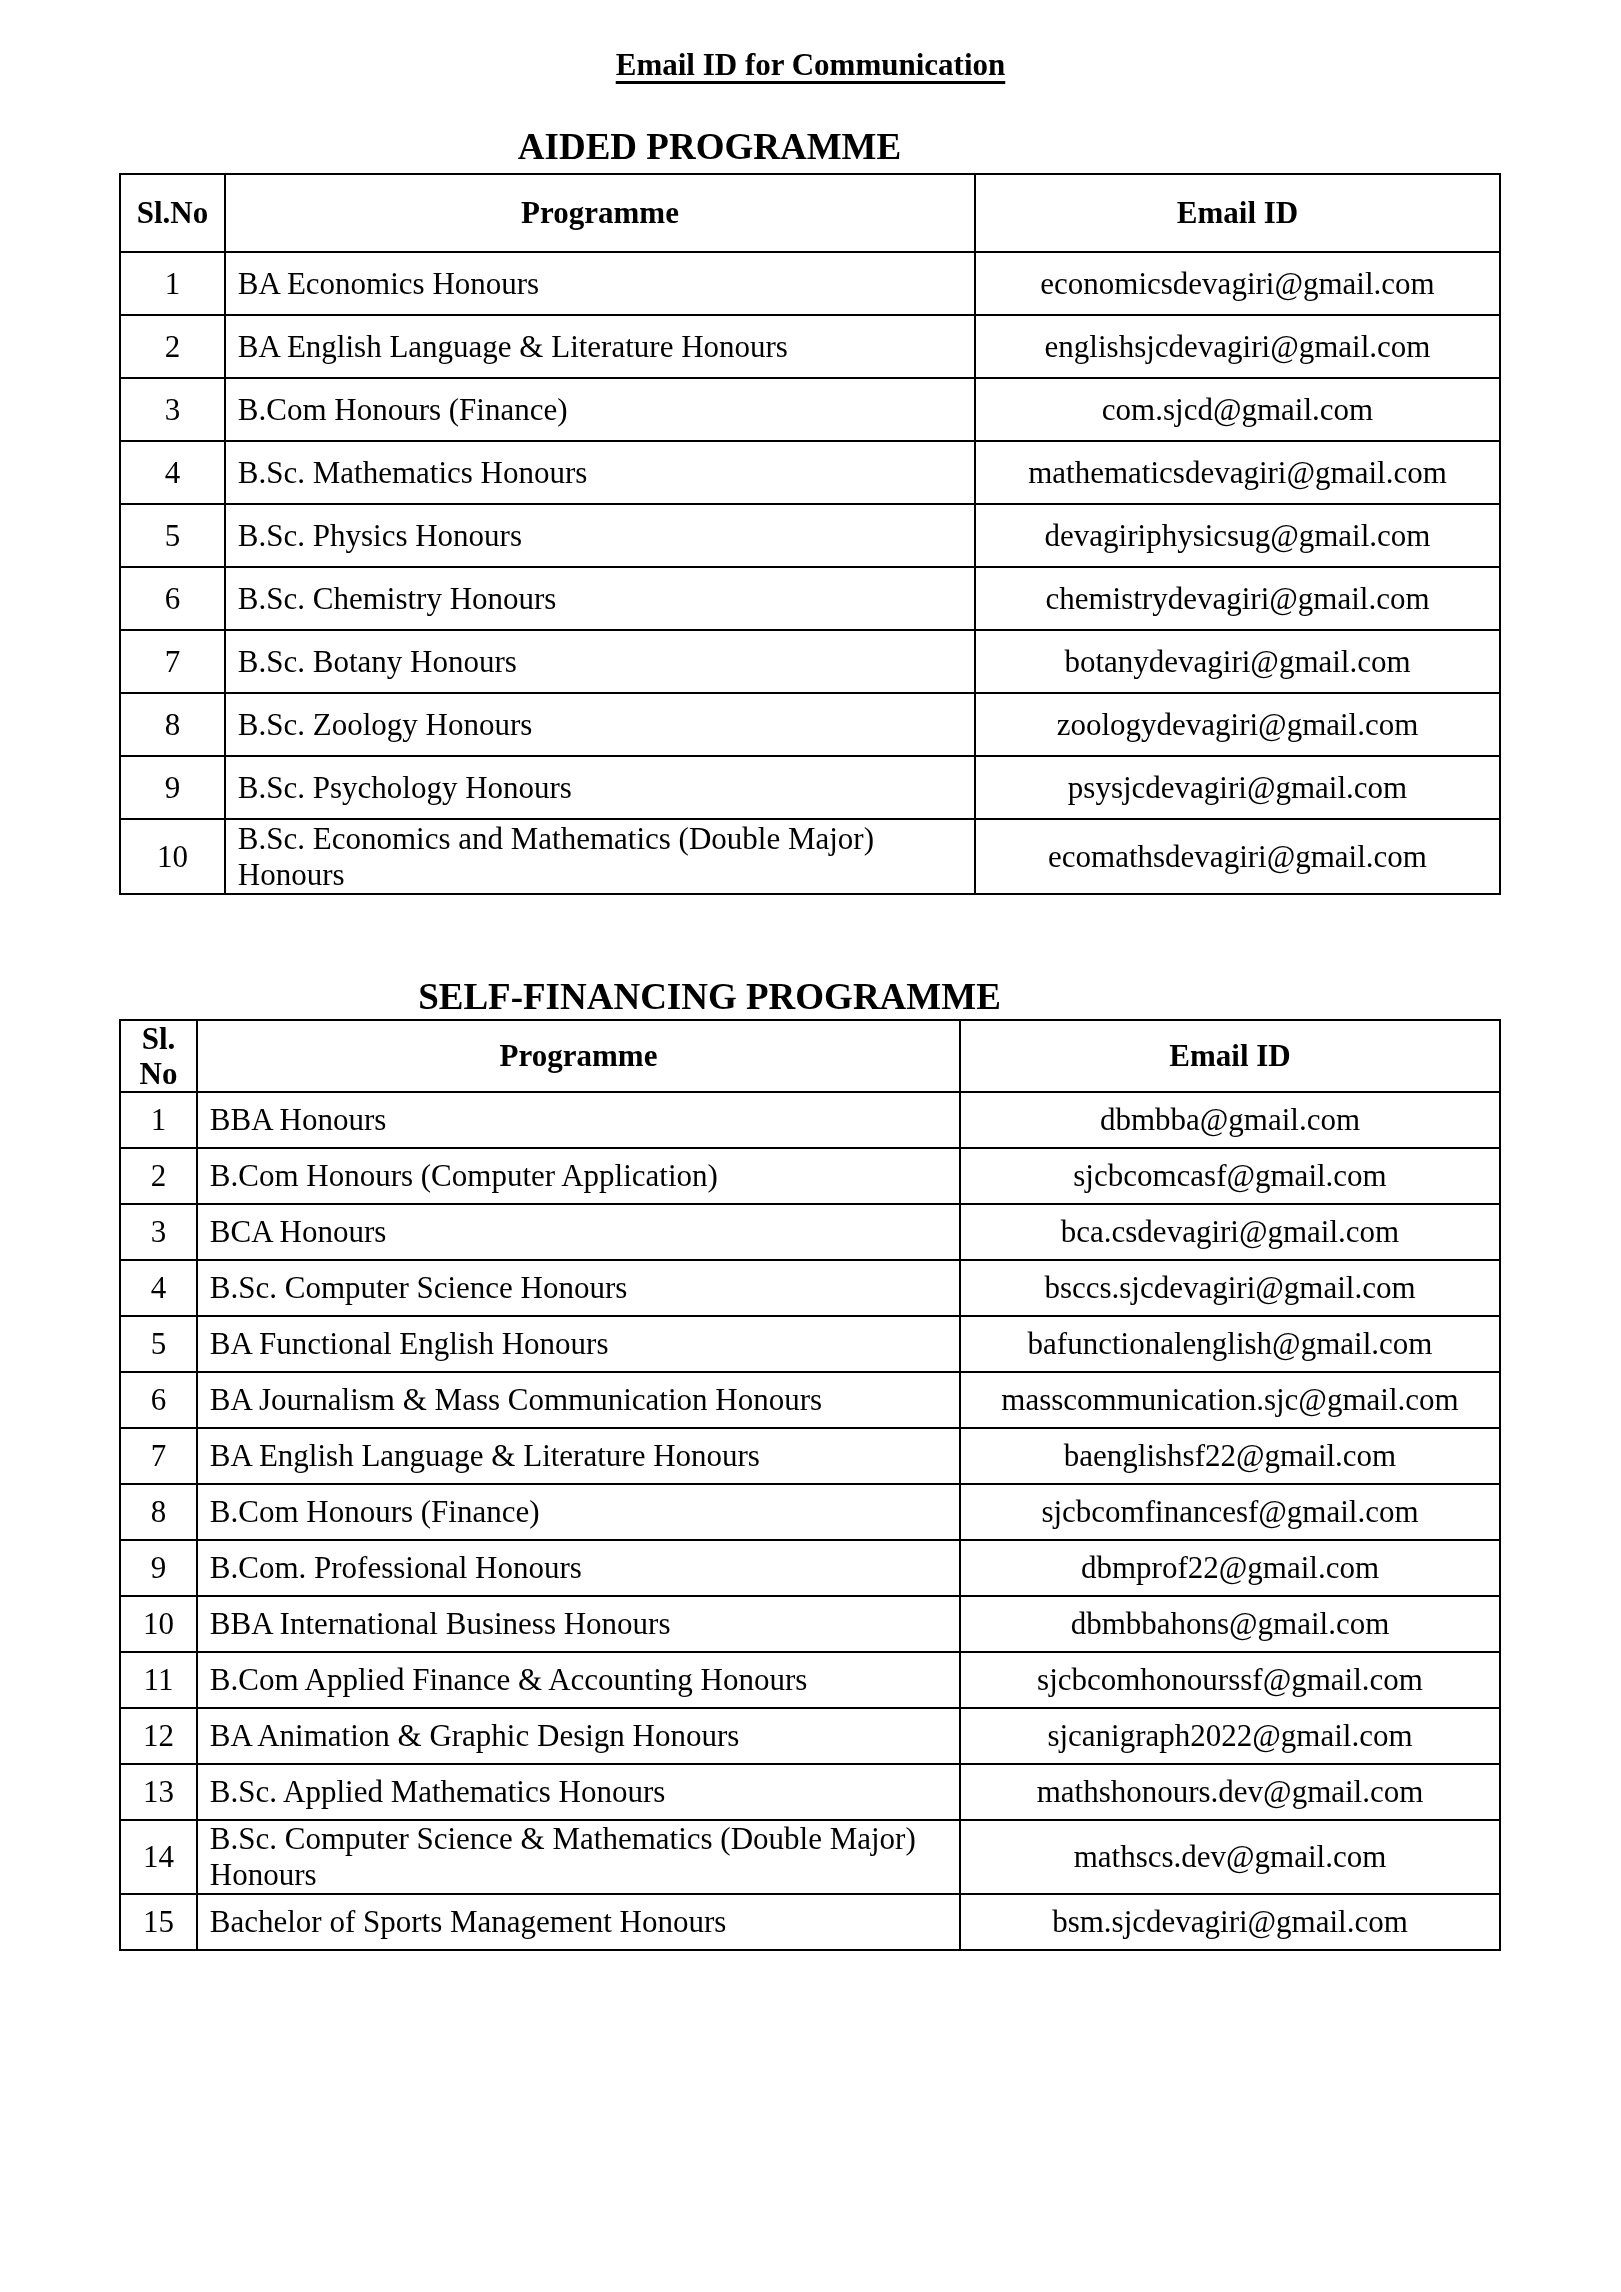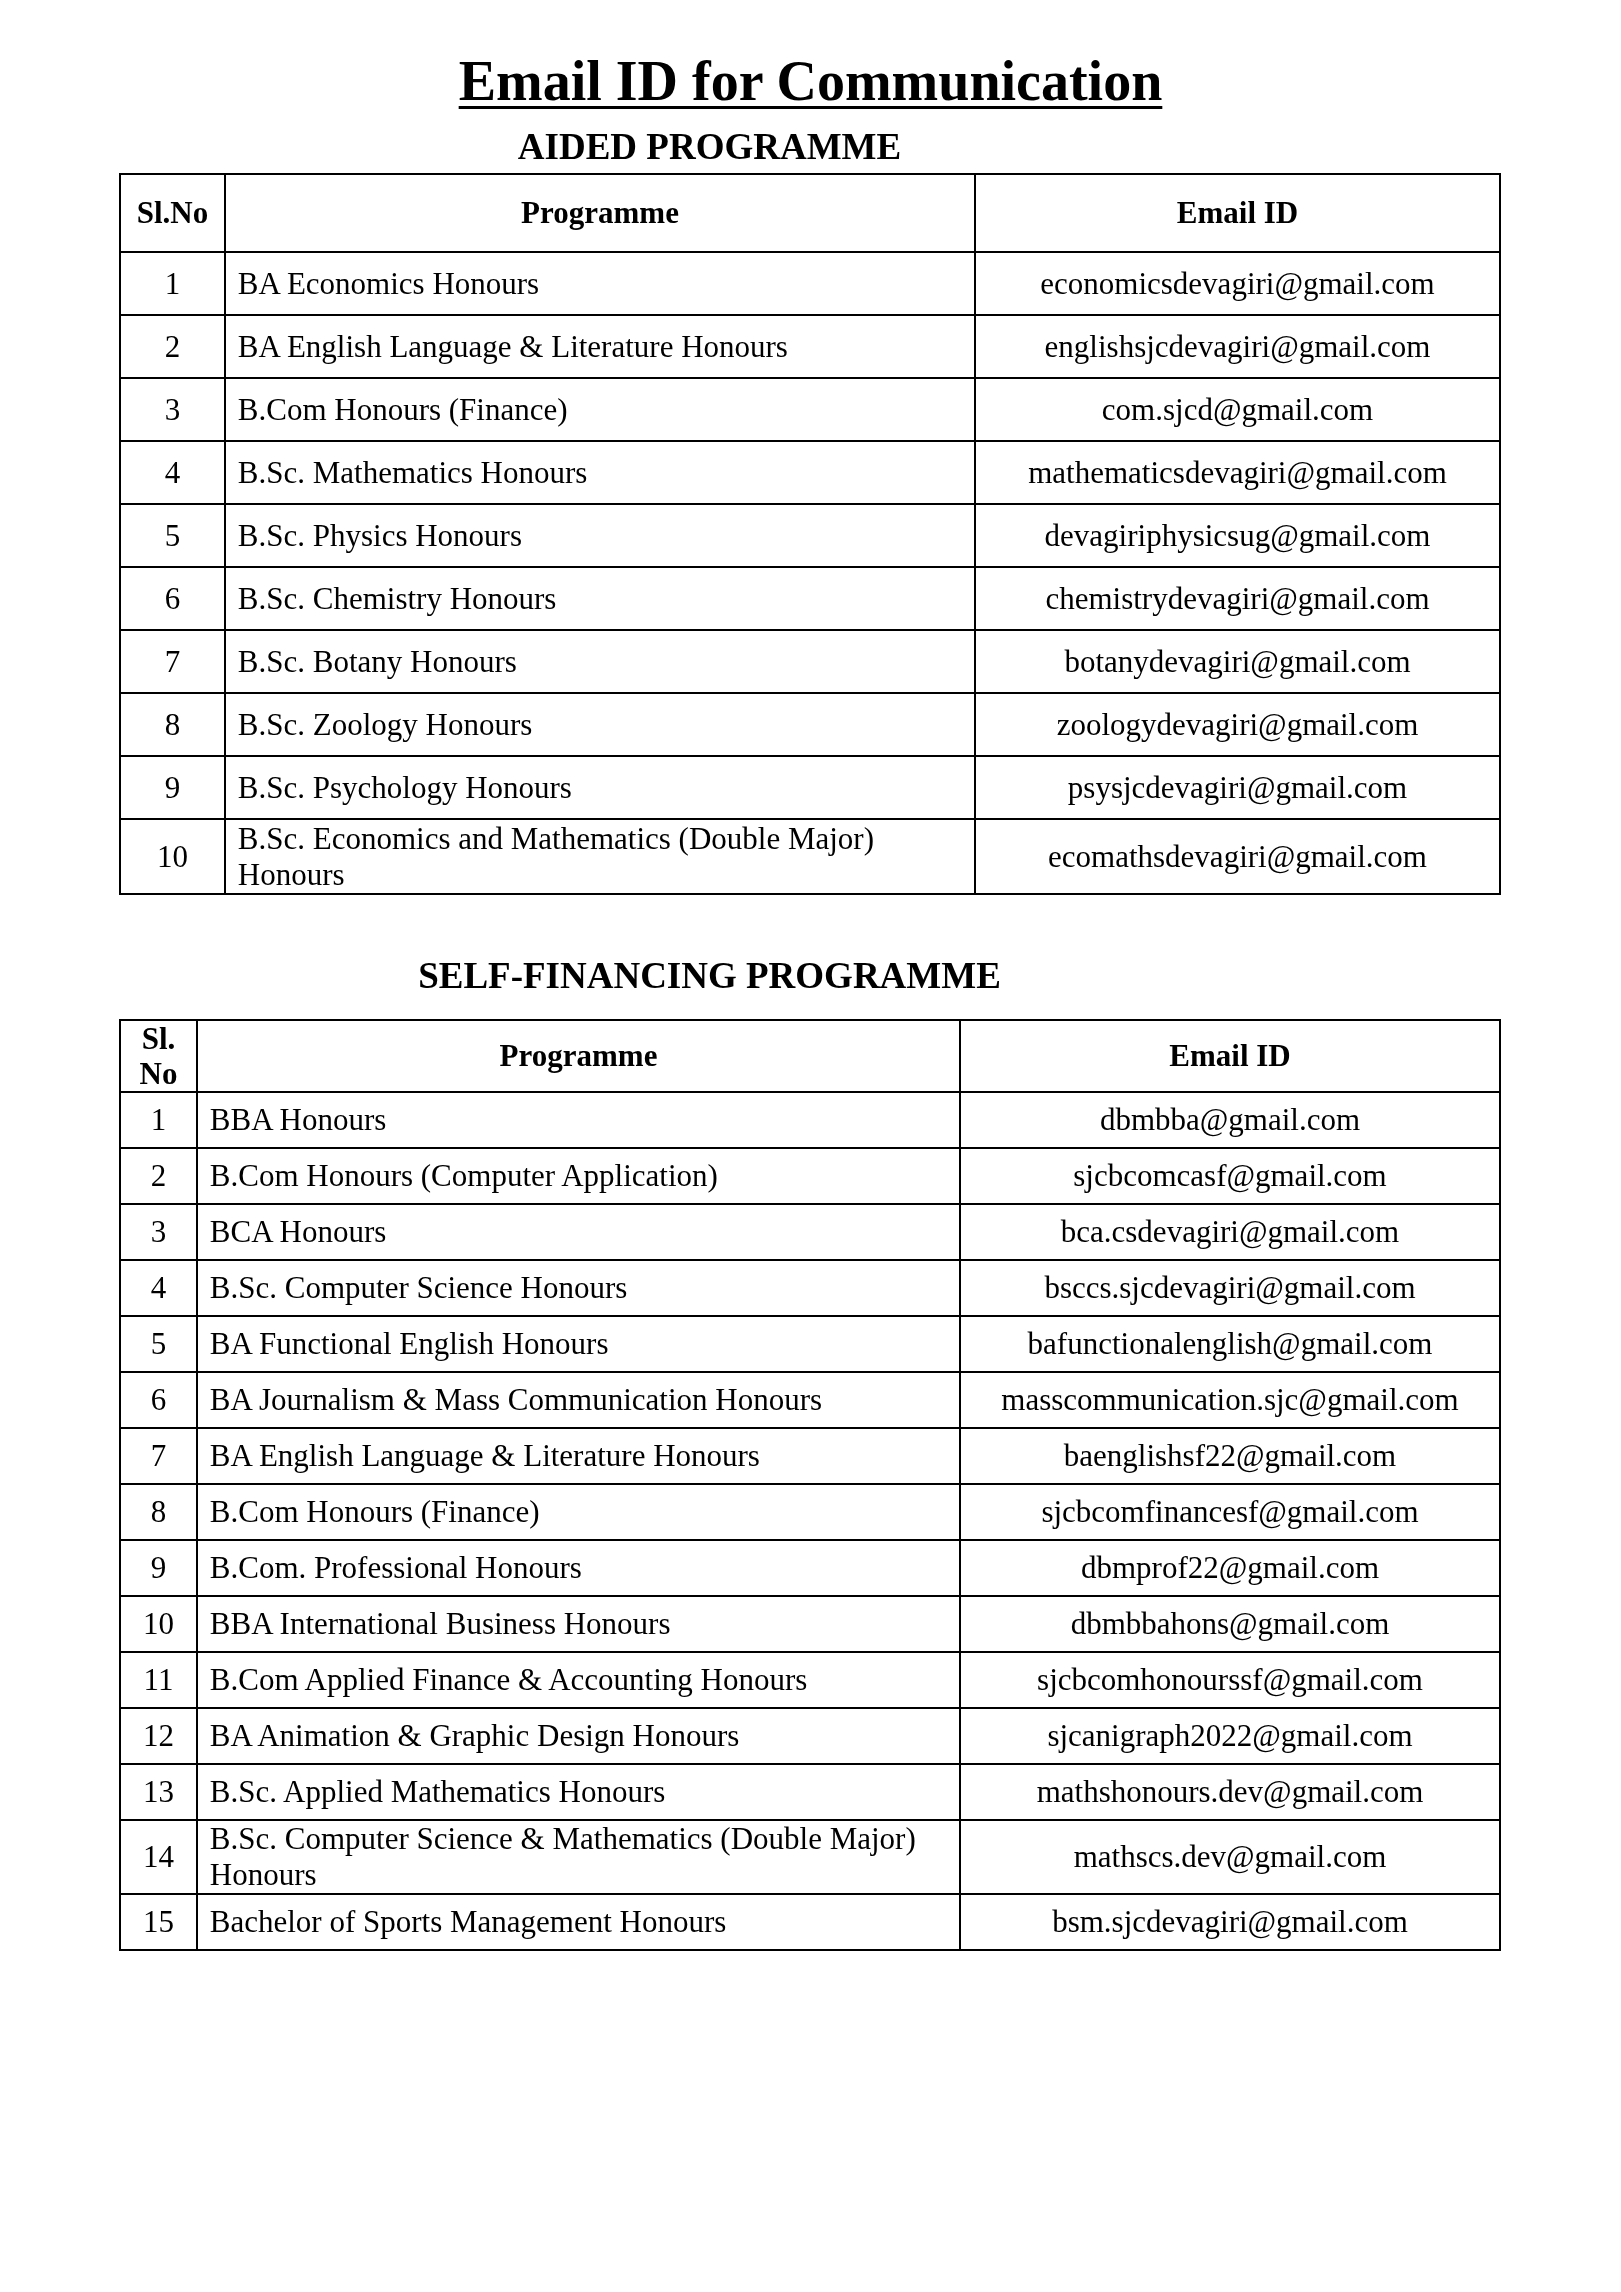--- a/index.html
+++ b/index.html
@@ -1,17 +1,17 @@
 <!DOCTYPE html>
 <html><head>
 <meta charset="utf-8">
 <style>
   html, body { margin:0; padding:0; background:#ffffff; }
   body { width:1621px; height:2293px; position:relative; font-family:"Liberation Serif", serif; color:#000; }
-  .title { position:absolute; left:0; width:1621px; top:39px; text-align:center; font-weight:bold; font-size:56px; line-height:51px;margin-top:17px; }
+  .title { position:absolute; left:0; width:1621px; top:39px; text-align:center; font-weight:bold; font-size:31px; line-height:51px; }
   .title span { text-decoration:underline; text-decoration-thickness:2.9px; text-underline-offset:5.9px; }
   .section { position:absolute; left:0; width:1419px; text-align:center; font-weight:bold; font-size:37px; line-height:43px; }
   table { position:absolute; left:119px; width:1380px; border-collapse:collapse; table-layout:fixed; }
   td, th { border:2.9px solid #000; font-size:31px; line-height:36px; padding:0 11.8px; vertical-align:middle; }
   th { font-weight:bold; text-align:center; font-size:31px;margin-top:16px; }
   td.num { text-align:center; padding:0 3.9px; }
   td.email { text-align:center; }
   td.prog { text-align:left; }
   #t1 { top:173px; }
   #t1 thead tr { height:78px; }
@@ -90,21 +90,21 @@
         <td class="email">psysjcdevagiri@gmail.com</td>
       </tr>
       <tr class="tall">
         <td class="num">10</td>
         <td class="prog">B.Sc. Economics and Mathematics (Double Major) Honours</td>
         <td class="email">ecomathsdevagiri@gmail.com</td>
       </tr>
     </tbody>
 </table>
 
-<div class="section" style="top:954px;">SELF-FINANCING PROGRAMME</div>
+<div class="section" style="top:975px;">SELF-FINANCING PROGRAMME</div>
 
 <table id="t2">
   <colgroup>
       <col style="width:77px">
       <col style="width:763px">
       <col style="width:540px">
     </colgroup>
   <thead>
     <tr>
       <th class="slno">Sl. No</th>

